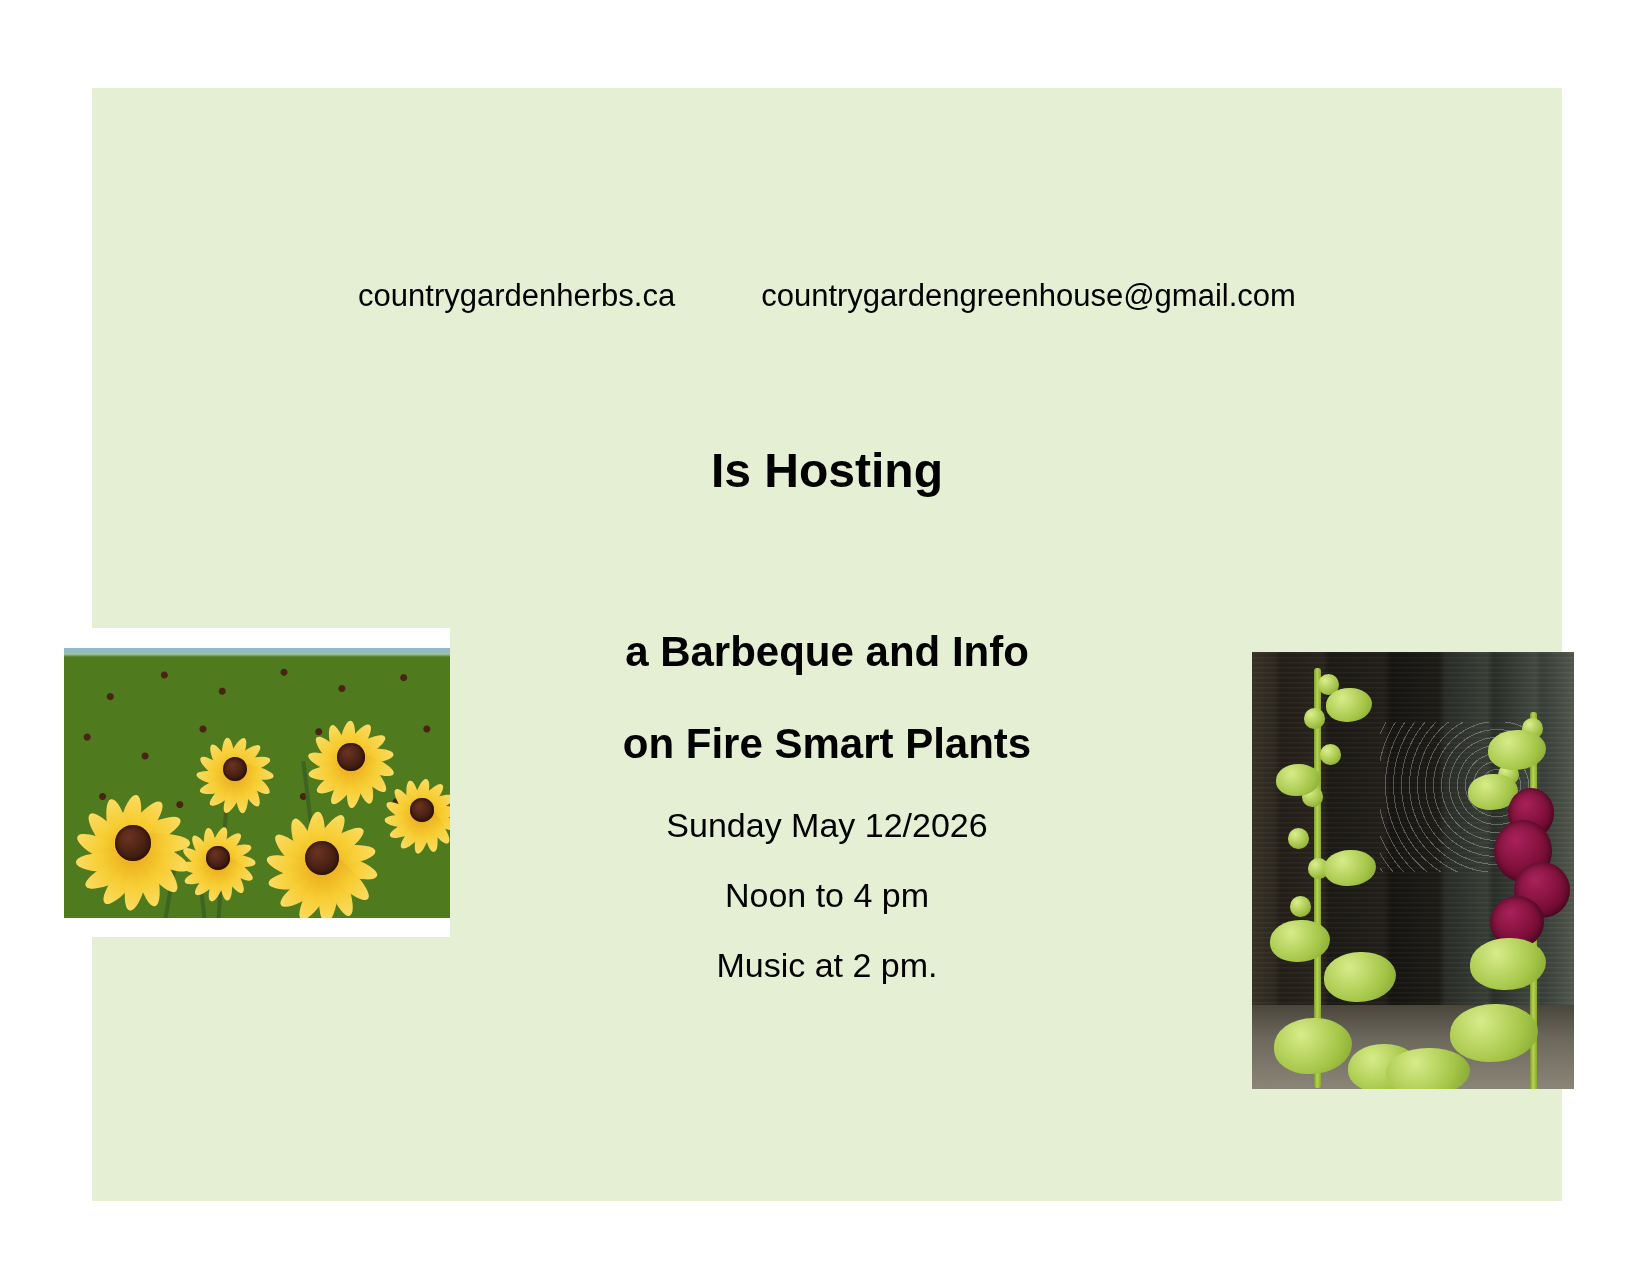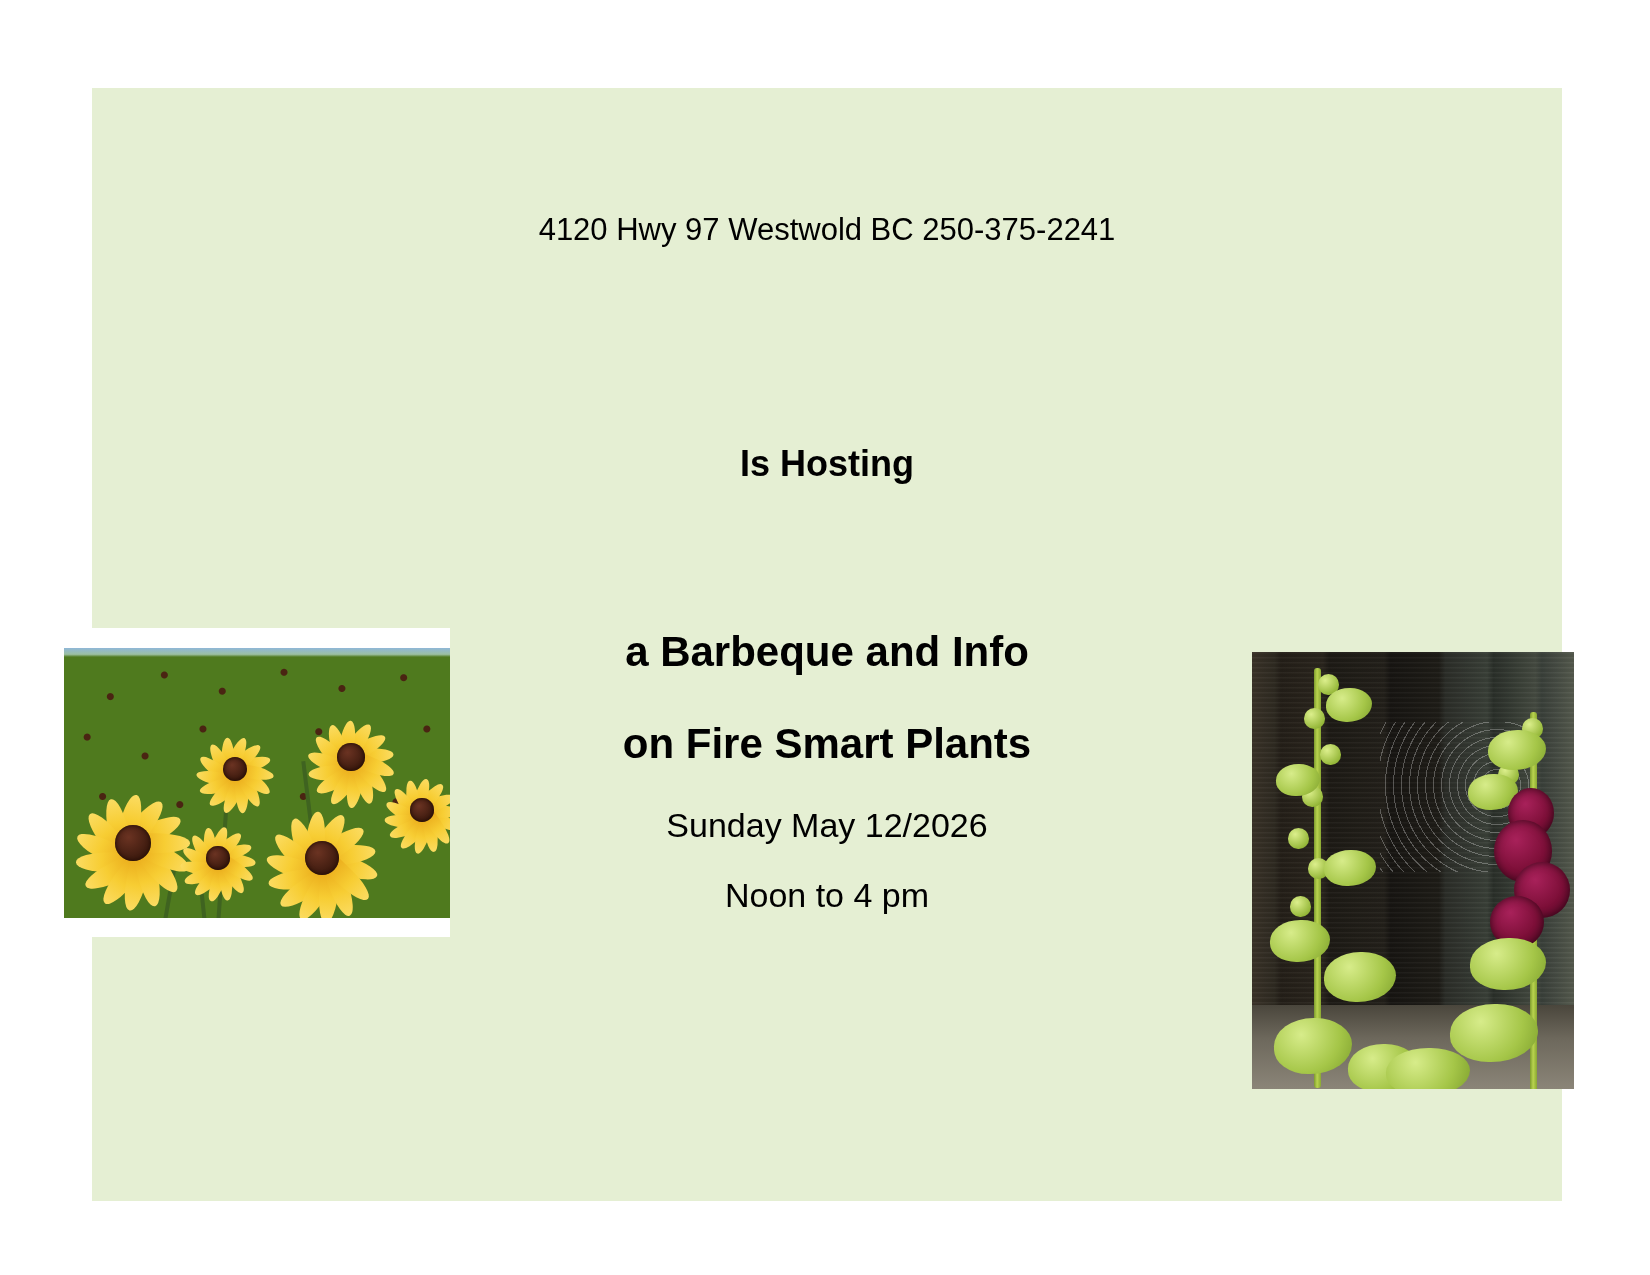--- a/index.html
+++ b/index.html
@@ -48,21 +48,21 @@
   }
   #contact-line .gap { display: inline-block; width: 86px; }
 
   #program-line {
     left: 0; right: 0; top: 255px;
     font-size: 42px;
     font-weight: bold;
   }
   #hosting-line {
     left: 0; right: 0; top: 355px;
-    font-size: 36px;
+    font-size: 48px;
     font-weight: bold;
   }
 
   #event-line-1 {
     left: 0; right: 0; top: 540px;
     font-size: 42px;
     font-weight: bold;
   }
   #event-line-2 {
     left: 0; right: 0; top: 632px;
@@ -229,34 +229,37 @@
 
   
   [data-bind]:empty::before { content: ""; }
 </style>
 </head>
 <body>
 
 <div id="poster-panel">
 
 
-  <div class="txt" id="address-line" data-bind="header.address_line">4120 Hwy 97 Westwold  BC   250-375-2241</div>
-
+
+  <div class="txt" id="contact-line">
+    <span data-bind="header.website">countrygardenherbs.ca</span><span class="gap"></span><span data-bind="header.email">countrygardengreenhouse@gmail.com</span>
+  </div>
 
 
   <div class="txt" id="hosting-line" data-bind="event.hosting_line">Is Hosting</div>
 
   <div class="txt" id="event-line-1" data-bind="event.event_line_1">a Barbeque  and Info</div>
 
   <div class="txt" id="event-line-2" data-bind="event.event_line_2">on Fire Smart Plants</div>
 
   <div class="txt" id="date-line" data-bind="event.date_line">Sunday May 12/2026</div>
 
   <div class="txt" id="time-line" data-bind="event.time_line">Noon to 4 pm</div>
 
+  <div class="txt" id="music-line" data-bind="event.music_line">Music at 2 pm.</div>
 
   <div id="hollyhock-photo">
     <div class="barn-wall"></div>
     <div class="barn-grain"></div>
     <div class="web"></div>
     <div class="barn-ground"></div>
 
     <div class="hh-stem" style="left:62px; top:16px; height:420px;"></div>
     <div class="hh-bud" style="left:66px;  top:22px;"></div>
     <div class="hh-bud" style="left:52px;  top:56px;"></div>

